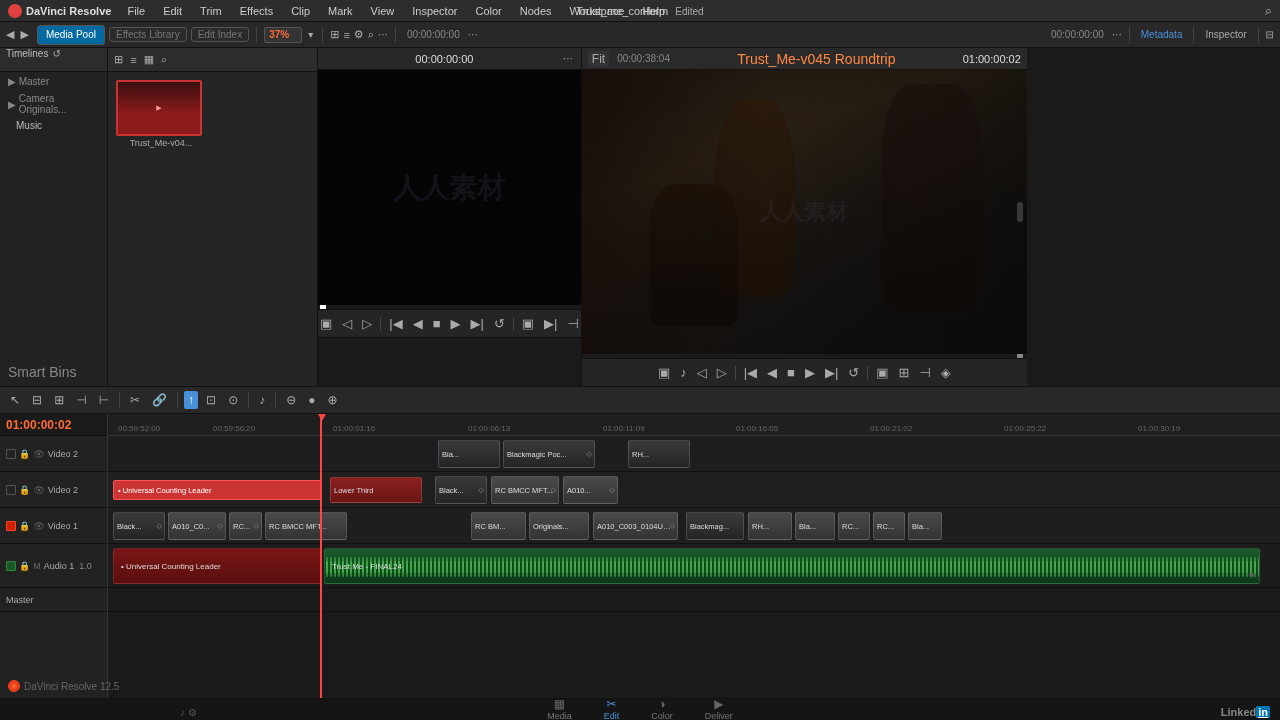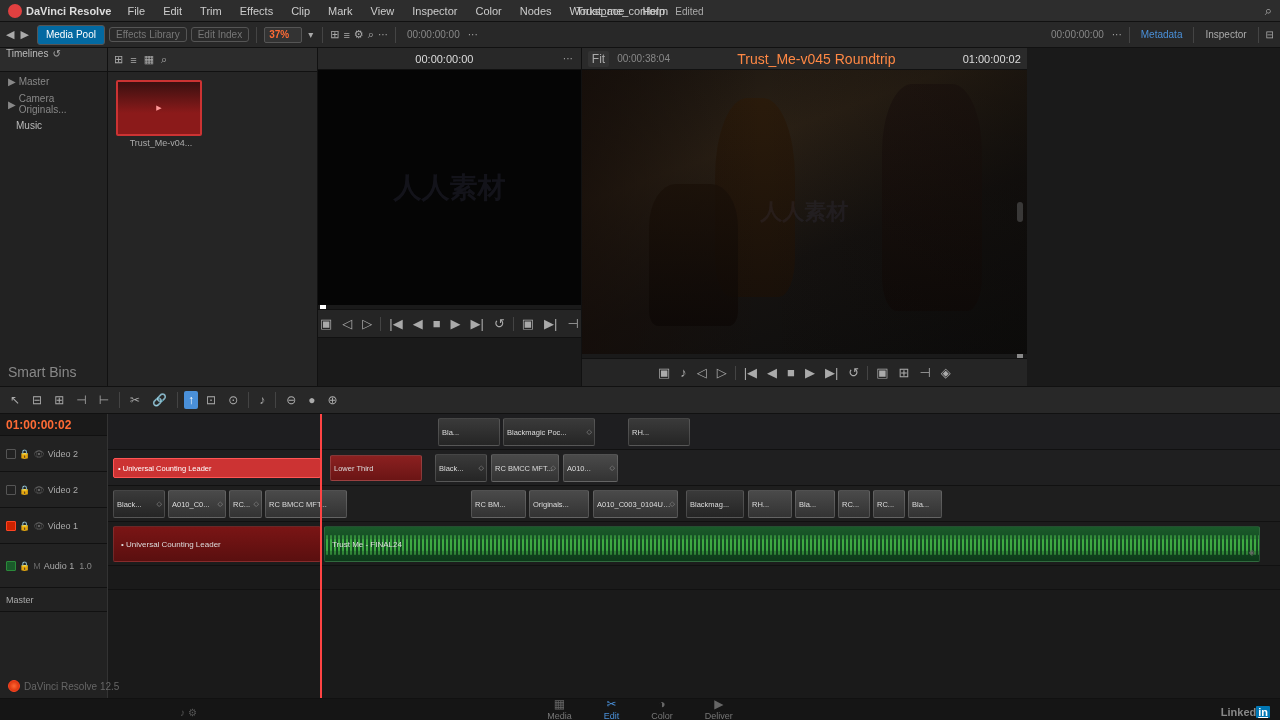--- a/index.html
+++ b/index.html
@@ -816,20 +816,33 @@
             <span style="color:#888;font-size:9px;margin-left:2px;">1.0</span>
           </div>
 
           <div class="track-label master">
             <span>Master</span>
           </div>
         </div>
 
         <div class="timeline-tracks" style="position:relative;">
 
+          <div class="ruler" style="position:relative;overflow:hidden;">
+            <div class="ruler-tick" style="left:10px;">00:59:52:00</div>
+            <div class="ruler-tick" style="left:105px;">00:59:56:20</div>
+            <div class="ruler-tick" style="left:225px;">01:00:01:16</div>
+            <div class="ruler-tick" style="left:360px;">01:00:06:13</div>
+            <div class="ruler-tick" style="left:495px;">01:00:11:09</div>
+            <div class="ruler-tick" style="left:628px;">01:00:16:05</div>
+            <div class="ruler-tick" style="left:762px;">01:00:21:02</div>
+            <div class="ruler-tick" style="left:896px;">01:00:25:22</div>
+            <div class="ruler-tick" style="left:1030px;">01:00:30:19</div>
+
+            <div style="position:absolute;left:210px;top:0;width:0;height:0;border-left:4px solid transparent;border-right:4px solid transparent;border-top:7px solid #ff4444;z-index:11;"></div>
+          </div>
 
           <div class="track-row v3" style="position:relative;">
             <div class="clip dark-gray" style="left:330px;width:62px;">
               <span class="clip-label">Bla...</span>
             </div>
             <div class="clip dark-gray" style="left:395px;width:92px;">
               <span class="clip-label">Blackmagic Poc...</span>
               <span style="position:absolute;right:2px;font-size:7px;color:#888;">◇</span>
             </div>
             <div class="clip dark-gray" style="left:520px;width:62px;">

